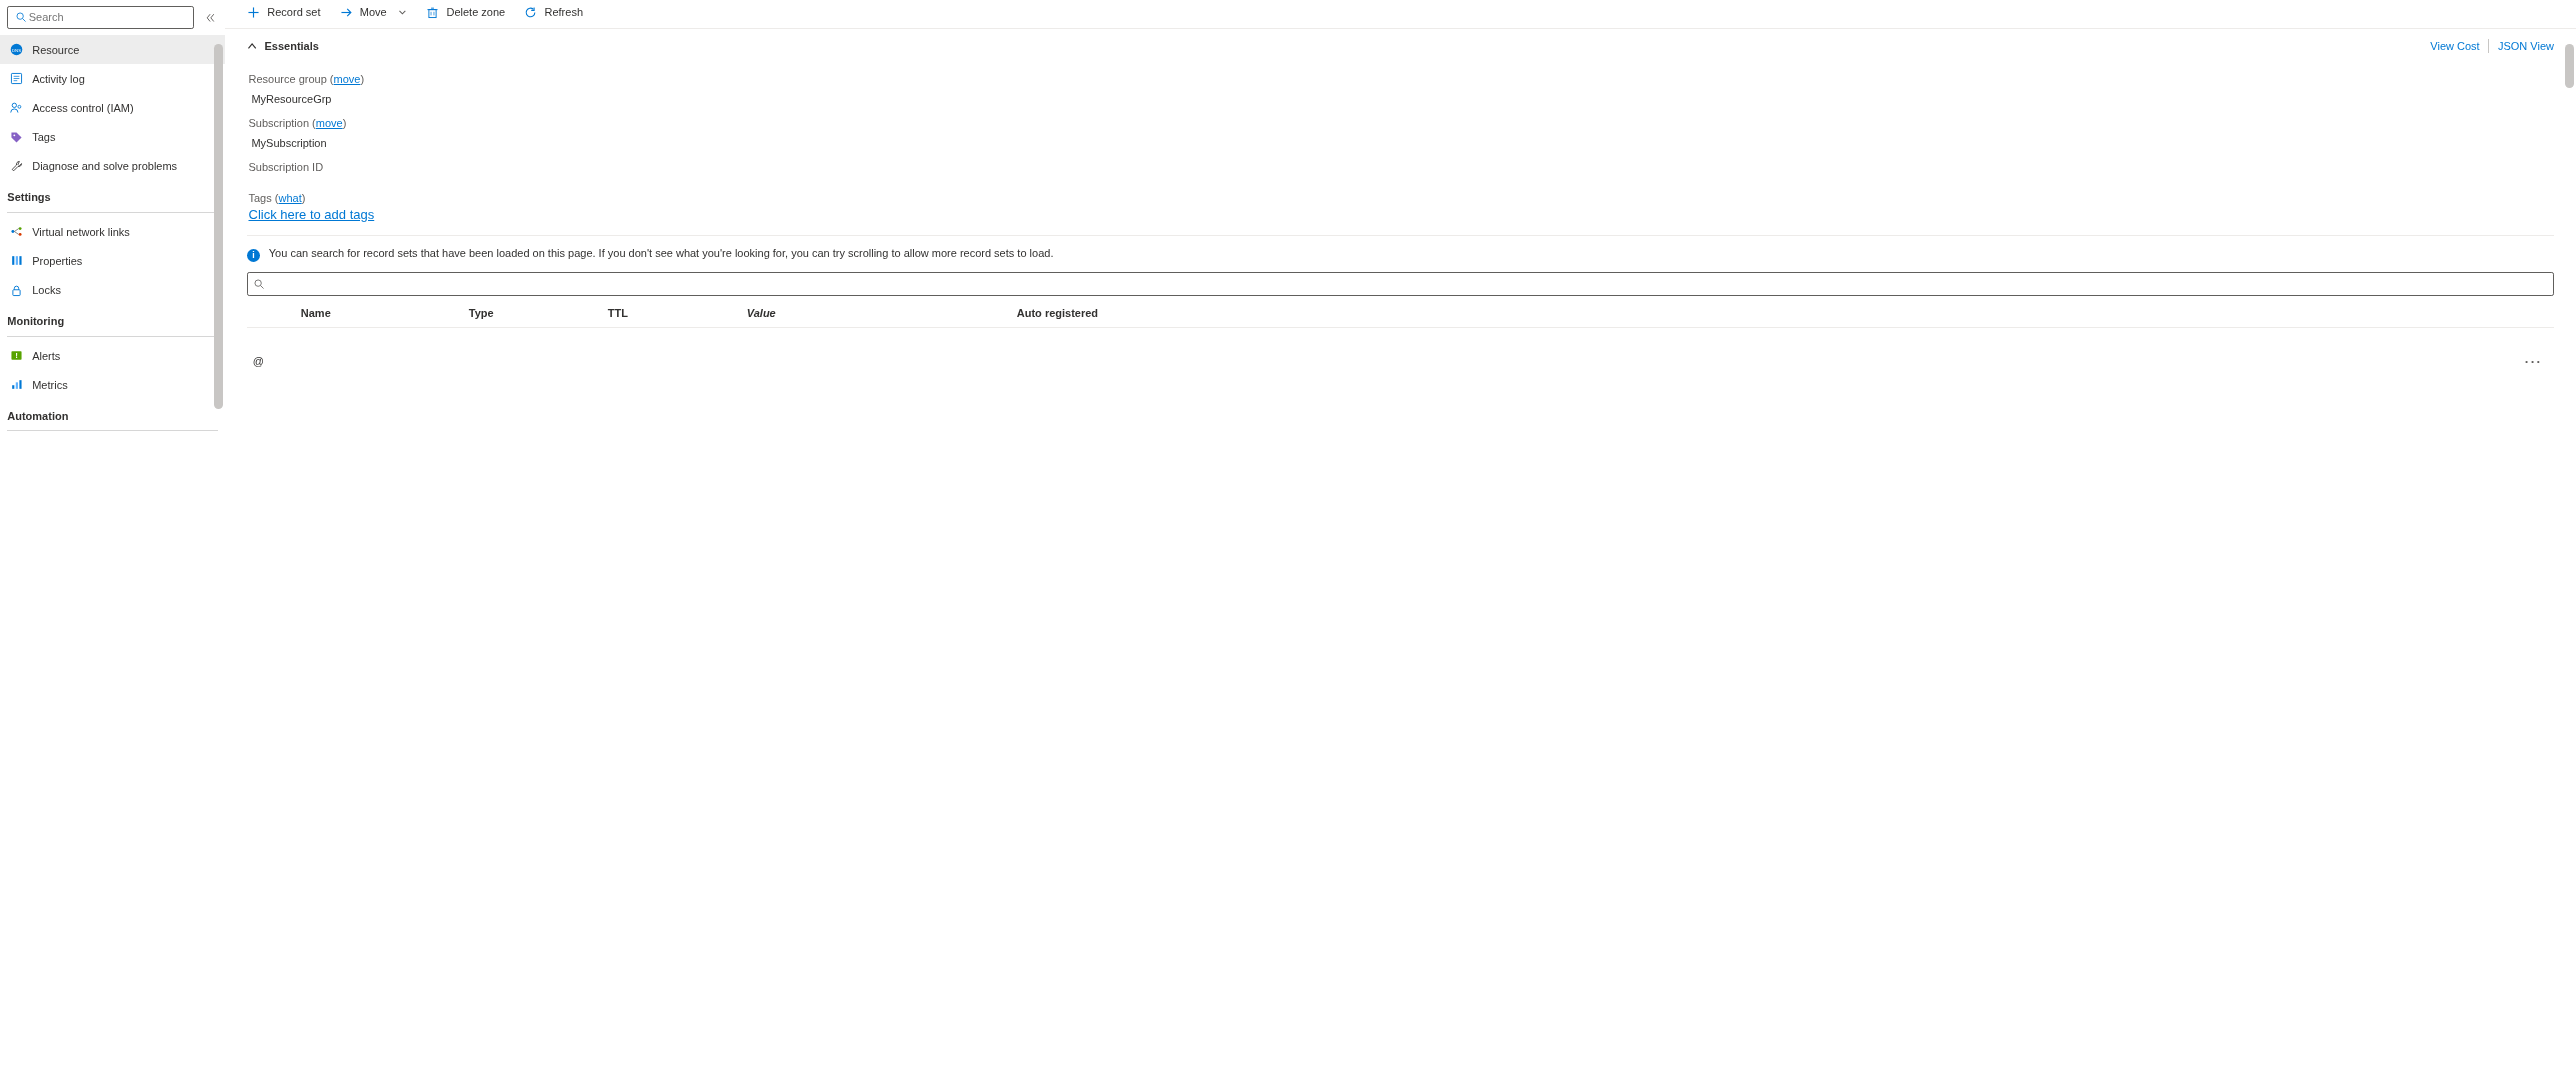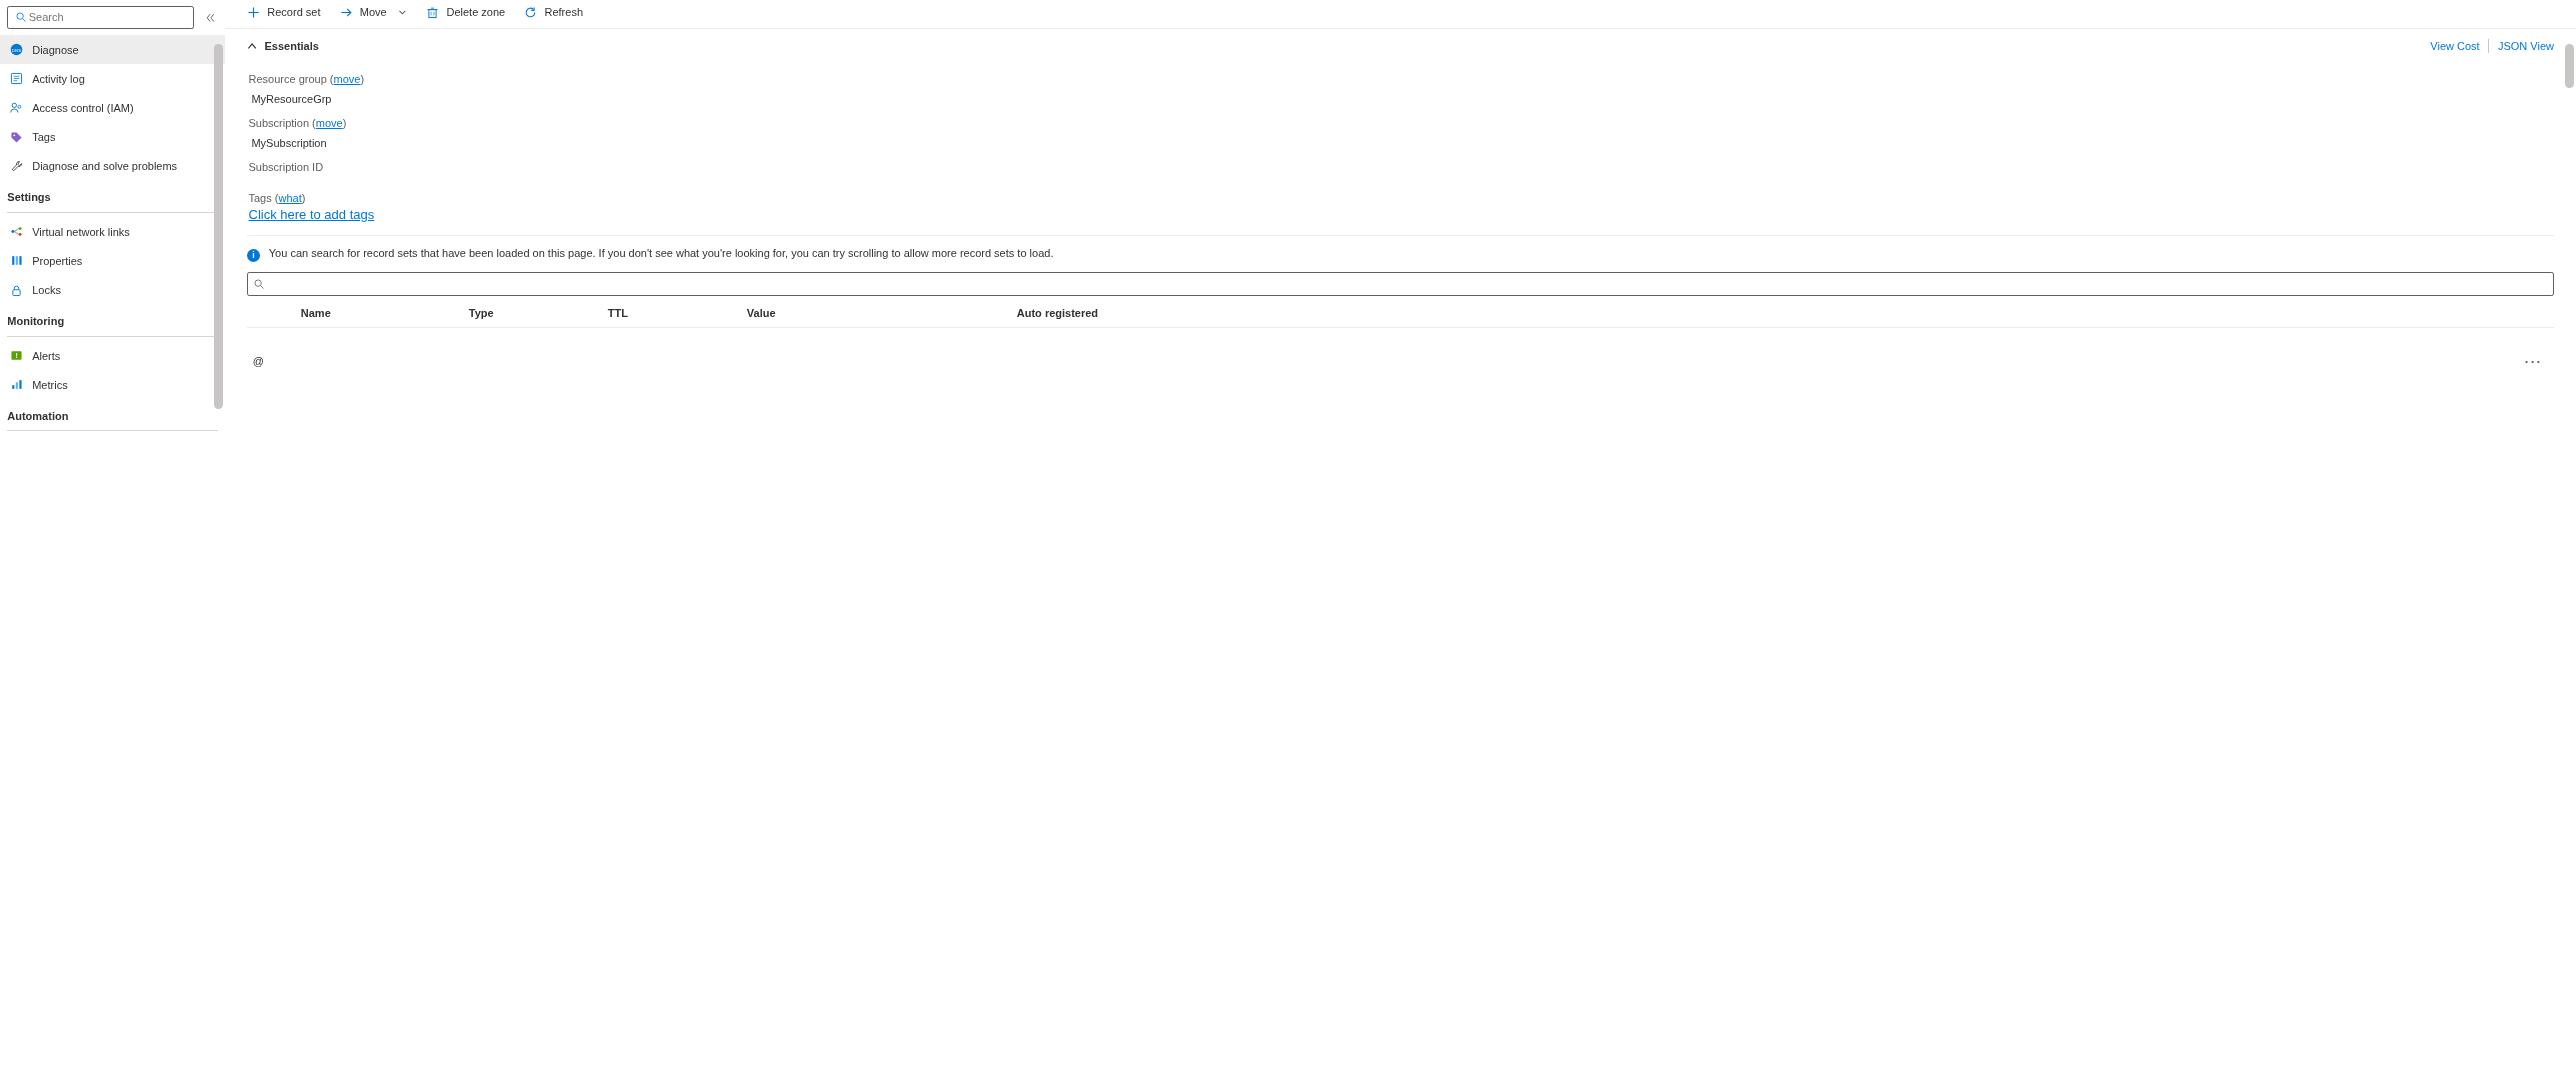--- a/index.html
+++ b/index.html
@@ -38,21 +38,21 @@
   .addtags { color:#0078d4; text-decoration:underline; cursor:pointer; display:inline-block; margin-top:2.9px; font-size:13px;}
   hr.light { border:none; border-top:0.7px solid #edebe9; margin:8.8px 0 10.2px 0;}
   .infobar { display:flex; align-items:flex-start; gap:8.8px; padding:1.5px 0 10.2px 0; font-size:11px; color:#323130;}
   .info-icon { width:13px; height:13px; border-radius:50%; background:#0078d4; color:#fff; font-size:8.8px; display:flex; align-items:center; justify-content:center; font-weight:bold; flex-shrink:0; margin-top:1.5px;}
   .rs-search { display:flex; align-items:center; border:0.7px solid #605e5c; border-radius:2.2px; height:23.4px; padding:0 5.8px; margin-bottom:4.4px;}
   .rs-search input { border:none; outline:none; font-size:11px; flex:1; color:#605e5c; background:transparent;}
   .table-head { display:flex; align-items:center; padding:7.3px 0 7.3px 5.8px; border-bottom:0.7px solid #edebe9; font-weight:600; font-size:11px;}
   .col-name { width:168px;margin-left:48px;}
   .col-type { width:139px;}
   .col-ttl  { width:139px;}
-  .col-value{ width:270px;}
+  .col-value{ width:270px;font-style:italic;}
   .col-auto { flex:1;}
   .table-row { display:flex; align-items:center; padding:26px 0 7.3px 5.8px; font-size:11px;}
   .row-name { width:168px; color:#323130;}
   .row-more { margin-left:auto; padding-right:11.7px; color:#605e5c; cursor:pointer; letter-spacing:1.5px; font-size:13px; font-weight:bold;}
   .main-scroll-thumb { position:absolute; right:2.2px; top:44px; width:8.8px; height:44px; background:#c8c6c4; border-radius:4.4px;}
   svg { display:block;}
 </style>
 </head>
 <body>
 
@@ -78,21 +78,21 @@
 
      <div class="nav-list">
 
         <div class="nav-item active">
            <span class="nav-icon">
              <svg width="13" height="13" viewBox="0 0 18 18" style="font-size:15px">
               <circle cx="9" cy="9" r="8" fill="#0078d4"></circle>
               <text x="9" y="12" text-anchor="middle" font-size="6" fill="#fff" font-family="Arial">DNS</text>
             </svg>
            </span>
-           <span>Diagnose</span>
+           <span>Resource</span>
         </div>
         <div class="nav-item">
            <span class="nav-icon">
              <svg width="13" height="13" viewBox="0 0 18 18">
               <rect x="2" y="2" width="14" height="14" rx="1" fill="none" stroke="#0078d4" stroke-width="1.3"></rect>
               <line x1="5" y1="6" x2="13" y2="6" stroke="#0078d4"></line>
               <line x1="5" y1="9" x2="13" y2="9" stroke="#0078d4"></line>
               <line x1="5" y1="12" x2="10" y2="12" stroke="#0078d4"></line>
             </svg>
            </span>

